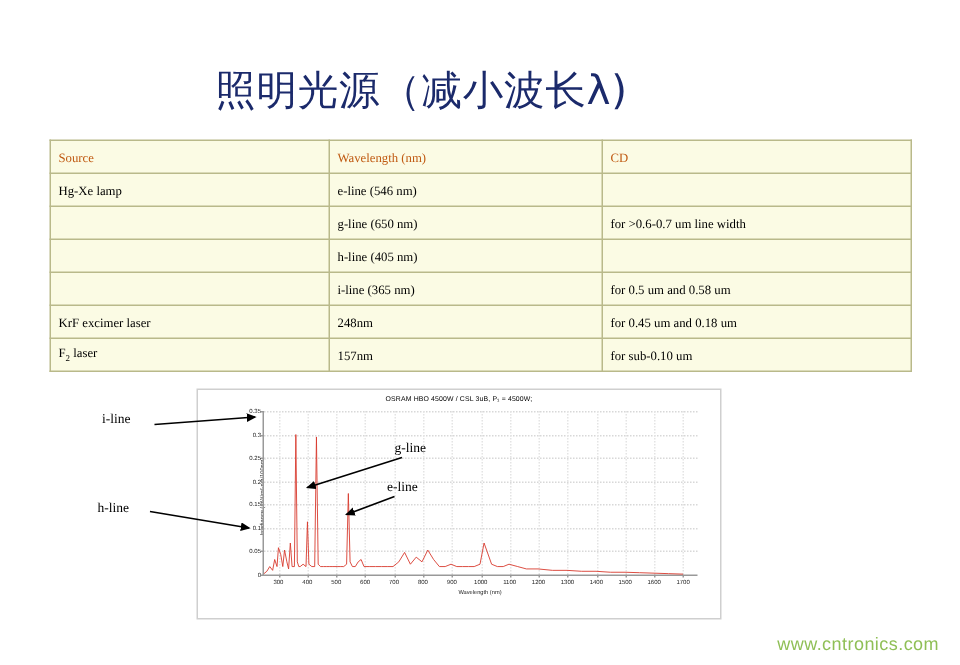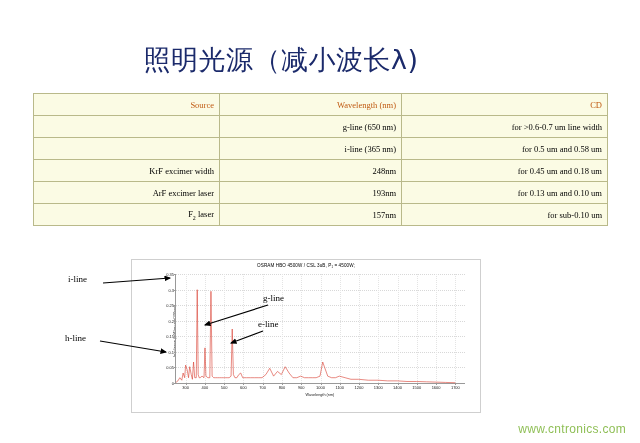--- a/index.html
+++ b/index.html
@@ -43,21 +43,20 @@
     border: 1px solid #b9b98a;
     background: #fbfbe4;
     font-size: 8.5px;
     font-family: "Liberation Serif", serif;
     color: #000000;
     padding: 3px 5px 3px 5px;
     height: 15px;
     vertical-align: middle;
     overflow: hidden;
     white-space: nowrap;
-    text-align: right;
   }
   table.spec td.hdr {
     color: #c05a12;
   }
   .col1 { width: 186px; }
   .col2 { width: 182px; }
   .col3 { width: 206px; }
 
   
   .chart-box {
@@ -207,38 +206,43 @@
         <col class="col2">
         <col class="col3">
     </colgroup>
     <tbody>
       <tr>
         <td class="hdr">Source</td>
         <td class="hdr">Wavelength (nm)</td>
         <td class="hdr">CD</td>
       </tr>
       <tr>
+        <td>Hg-Xe lamp</td>
+        <td>e-line (546 nm)</td>
+        <td></td>
+      </tr>
+      <tr>
         <td></td>
         <td>g-line (650 nm)</td>
         <td>for &gt;0.6-0.7 um line width</td>
       </tr>
       <tr>
         <td></td>
+        <td>h-line (405 nm)</td>
+        <td></td>
+      </tr>
+      <tr>
+        <td></td>
         <td>i-line (365 nm)</td>
         <td>for 0.5 um and 0.58 um</td>
       </tr>
       <tr>
-        <td>KrF excimer width</td>
+        <td>KrF excimer laser</td>
         <td>248nm</td>
         <td>for 0.45 um and 0.18 um</td>
-      </tr>
-      <tr>
-        <td>ArF excimer laser</td>
-        <td>193nm</td>
-        <td>for 0.13 um and 0.10 um</td>
       </tr>
       <tr>
         <td>F<sub>2</sub> laser</td>
         <td>157nm</td>
         <td>for sub-0.10 um</td>
       </tr>
     </tbody>
   </table>
 
   <div class="chart-box">

